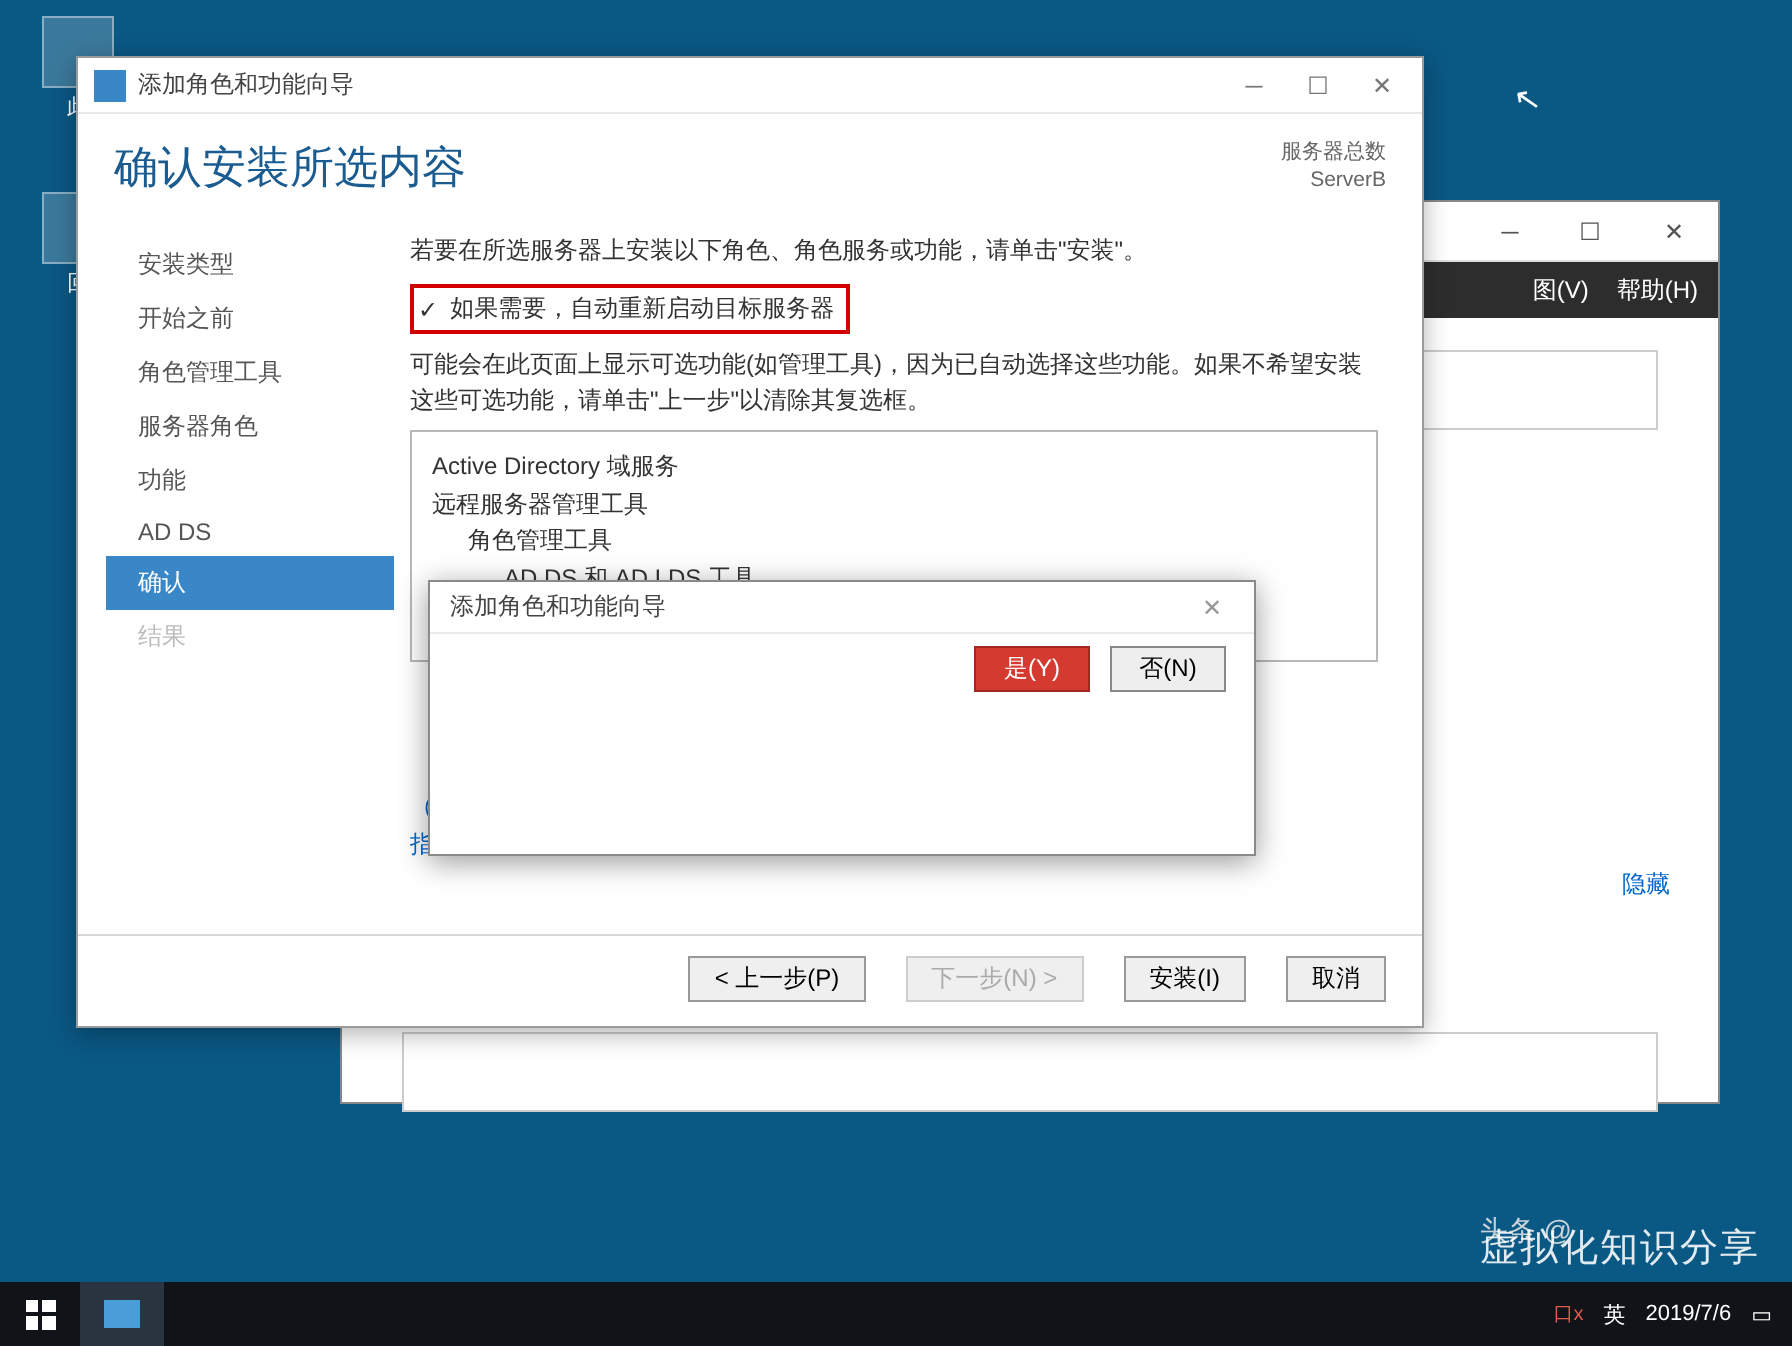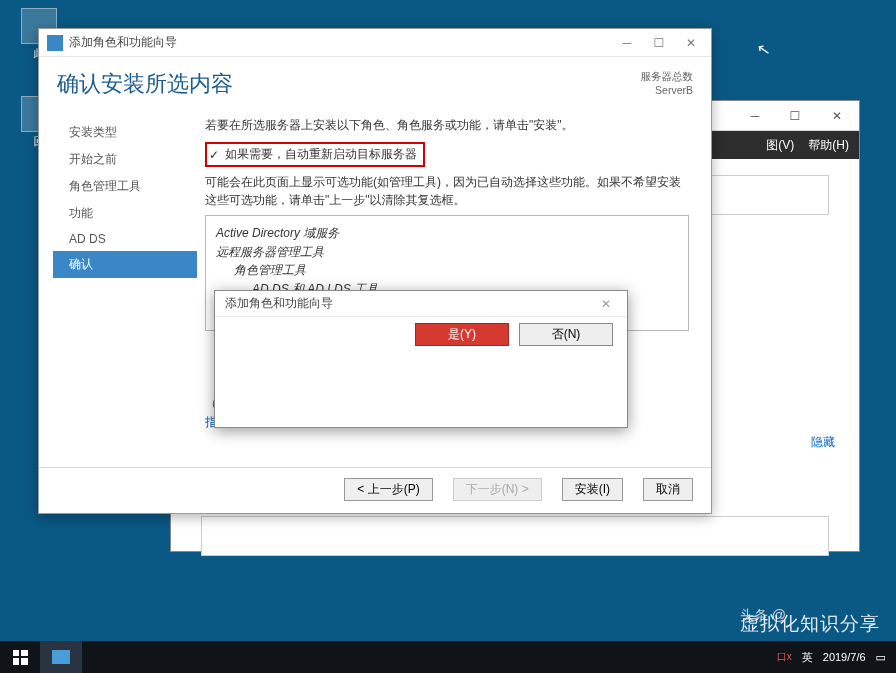--- a/index.html
+++ b/index.html
@@ -32,37 +32,37 @@
   .wiz-body { display: flex; height: 356px; }
   .wiz-steps { width: 158px; padding: 8px 0 0 22px; }
   .wiz-steps .step { padding: 5px 8px; color: #666; font-size: 12px; }
   .wiz-steps .step.done { color: #555; }
   .wiz-steps .step.active { background: #3a87c7; color: #fff; margin-left: -8px; padding-left: 16px; }
   .wiz-steps .step.pending { color: #bbb; }
   .wiz-main { flex: 1; padding: 6px 22px 0 8px; color: #333; font-size: 12px; }
   .wiz-main .intro { margin-bottom: 8px; }
   .redbox { border: 2px solid #d40000; padding: 2px 6px 2px 2px; display: inline-flex; align-items: center; gap: 6px; }
   .note { margin: 6px 0; line-height: 1.5; }
-  .feature-box { border: 1px solid #b8b8b8; padding: 8px 10px; margin-top: 6px; height: 116px; overflow: hidden; line-height: 1.55; font-style: italic; }
+  .feature-box { border: 1px solid #b8b8b8; padding: 8px 10px; margin-top: 6px; height: 116px; overflow: hidden; line-height: 1.55; }
   .linklike { color: #0066cc; cursor: default; margin: 2px 0; }
   .wiz-footer { height: 44px; border-top: 1px solid #d8d8d8; display: flex; align-items: center; justify-content: flex-end; padding: 0 18px; gap: 20px; }
   .wiz-footer button { height: 23px; padding: 0 12px; border: 1px solid #999; background: #efefef; font-size: 12px; font-family: inherit; }
   .wiz-footer button:disabled { color: #aaa; border-color: #ccc; }
   
   
   .modal { position: absolute; left: 214px; top: 290px; width: 414px; height: 138px; background: #fff; border: 1px solid #8a8a8a; box-shadow: 0 3px 14px rgba(0,0,0,.4); }
   .modal-titlebar { height: 26px; display: flex; align-items: center; padding: 0 6px 0 10px; color: #444; border-bottom: 1px solid #eaeaea; }
   .modal-titlebar .title-text { flex: 1; font-size: 12px; }
   .modal-titlebar .ctrl { width: 30px; text-align: center; color: #999; }
   .modal-body { display: flex; padding: 14px 18px 6px; gap: 12px; }
   .warn-ico { width: 28px; height: 26px; background: linear-gradient(180deg,#ffe36e,#ffb400); clip-path: polygon(50% 0,100% 100%,0 100%); position: relative; flex-shrink: 0; margin-top: 2px;}
   .warn-ico::after { content: "!"; position: absolute; left: 0; right: 0; bottom: 1px; text-align: center; font-weight: bold; color: #333; font-size: 15px;}
   .modal-msg { font-size: 12px; line-height: 1.55; color: #333; }
   .modal-footer { display: flex; justify-content: flex-end; padding: 6px 14px 10px; gap: 10px; }
-  .modal-footer button { height: 23px; width: 94px; border: 1px solid #888; background: #eee; font-size: 12px; font-family: inherit; }
+  .modal-footer button { height: 23px; width: 58px; border: 1px solid #888; background: #eee; font-size: 12px; font-family: inherit; }
   .modal-footer button.primary { background: #d43a2f; color: #fff; border-color: #a02820; }
   
   
   .taskbar { position: absolute; left: 0; right: 0; bottom: 0; height: 32px; background: #101317; display: flex; align-items: center; color: #fff; }
   .taskbar .start { width: 40px; height: 32px; display: flex; align-items: center; justify-content: center; }
   .start-ico { width: 15px; height: 15px; display: grid; grid-template-columns: 1fr 1fr; grid-template-rows: 1fr 1fr; gap: 1.5px; }
   .start-ico span { background: #fff; }
   .taskbar .pin { width: 42px; height: 32px; display: flex; align-items: center; justify-content: center; background: #2a3340;}
   .taskbar .spacer { flex: 1; }
   .taskbar .tray { display: flex; align-items: center; gap: 10px; padding: 0 10px; font-size: 11px; }
@@ -114,23 +114,25 @@
     <div class="srv">
       <div>服务器总数</div>
       <div>ServerB</div>
     </div>
   </div>
   <div class="wiz-body">
     <div class="wiz-steps">
       <div class="step done">安装类型</div>
       <div class="step done">开始之前</div>
       <div class="step done">角色管理工具</div>
+      <div class="step done">服务器角色</div>
       <div class="step done">功能</div>
       <div class="step done">AD DS</div>
       <div class="step active">确认</div>
+      <div class="step pending">结果</div>
     </div>
     <div class="wiz-main">
       <div class="intro">若要在所选服务器上安装以下角色、角色服务或功能，请单击"安装"。</div>
       <div class="redbox">
         <div class="cbx">✓</div>
         <span>如果需要，自动重新启动目标服务器</span>
       </div>
       <div class="note">可能会在此页面上显示可选功能(如管理工具)，因为已自动选择这些功能。如果不希望安装这些可选功能，请单击"上一步"以清除其复选框。</div>
       <div class="feature-box">
         <div>Active Directory 域服务</div>

